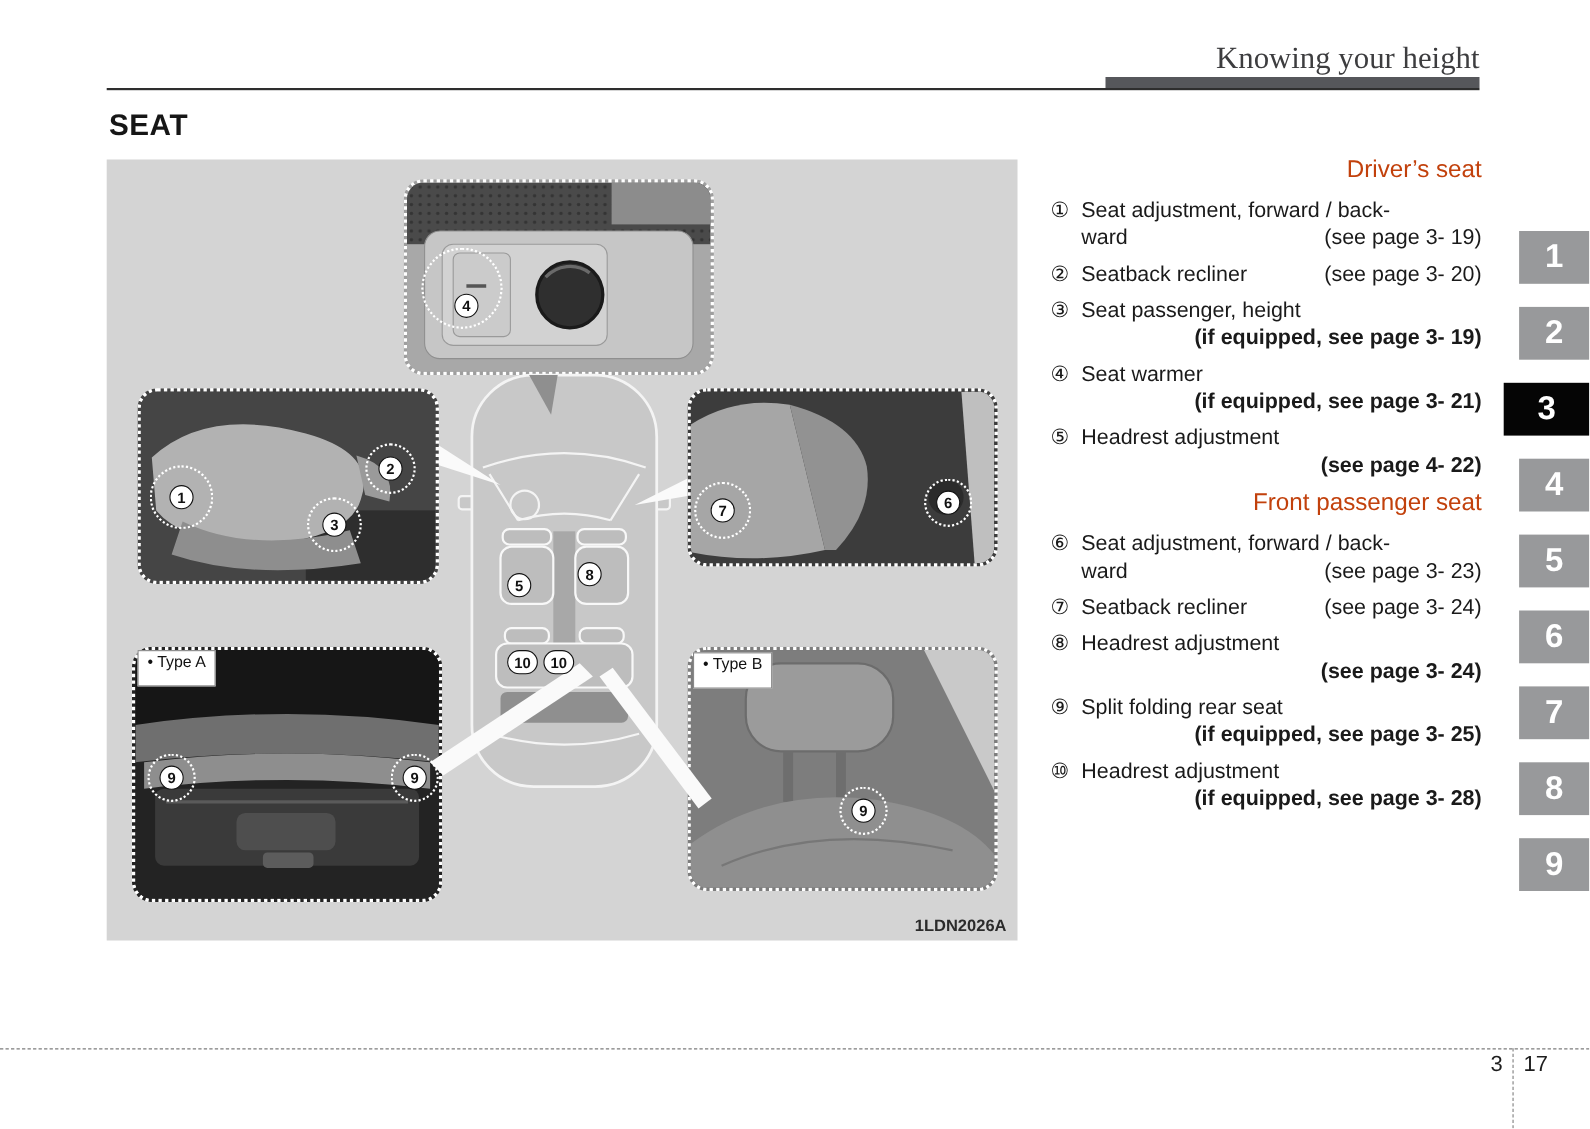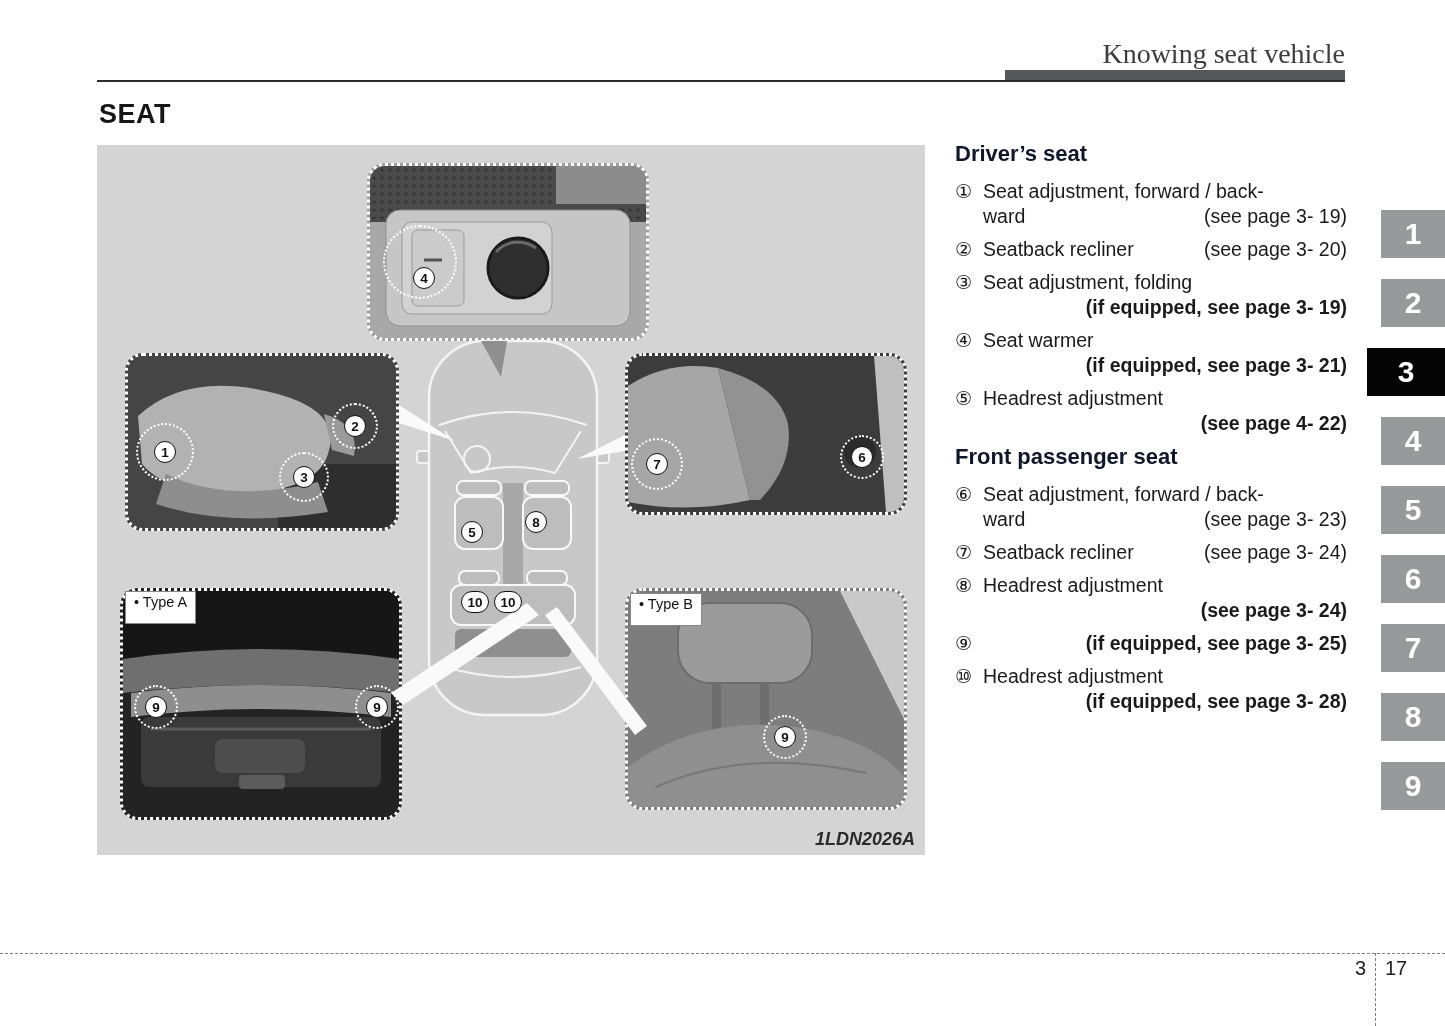--- a/index.html
+++ b/index.html
@@ -28,25 +28,25 @@
     position:absolute; z-index:5; width:22px; height:22px; background:#fff;
     border:1.6px solid #111; border-radius:50%; display:flex; align-items:center; justify-content:center;
     font-size:13.5px; font-weight:bold; color:#111;
   }
   .co.wide { width:28px; border-radius:11px; }
   .ring { position:absolute; z-index:4; border:2.5px dotted #fff; border-radius:50%; }
   .typelabel {
     position:absolute; z-index:6; background:#fff; color:#111; font-size:14.5px;
     padding:2px 8px 13px 8px; border:1px solid #888;
   }
-  .imgcode { position:absolute; right:10px; bottom:5px; font-size:18px; font-weight:600; color:#2b2b2b; z-index:6;font-style:italic; }
+  .imgcode { position:absolute; right:10px; bottom:5px; font-size:15px; font-weight:600; color:#2b2b2b; z-index:6; }
 
   
   .content { position:absolute; left:955px; top:141px; width:392px; }
-  .sec-heading { font-size:22px; font-weight:bold; color:#0f172a; margin:0 0 12px 0; }
+  .sec-heading { font-size:22px; font-weight:normal; color:#c2410c; margin:0 0 12px 0;text-align:right; }
   .sec-heading.later { }
   .item { display:flex; margin-bottom:8px; font-size:19.5px; line-height:25px; }
   .inum { flex:none; width:28px; font-family:"DejaVu Sans", sans-serif; font-size:19px; }
   .ibody { flex:1; }
   .row { display:flex; justify-content:space-between;align-items:flex-end; }
   .row.refonly { justify-content:flex-end;font-weight:bold; }
   .ref { white-space:nowrap; }
 
   
   .tabs { position:absolute; right:0; top:210px; display:flex; flex-direction:column; align-items:flex-end; gap:21px; }
@@ -62,21 +62,21 @@
   .footer-vline { position:absolute; left:1375px; top:953px; height:73px; border-left:1.5px dashed #7c7c7c; }
   .footer-num { position:absolute; top:957px; font-size:20px; color:#1d1d1d; }
   .footer-num.chapter { left:1355px; }
   .footer-num.page { left:1385px; }
 </style>
 </head>
 <body>
 
 <div class="page">
 
-  <div class="hdr-title">Knowing seat vehicle</div>
+  <div class="hdr-title">Knowing your height</div>
   <div class="hdr-bar"></div>
   <div class="hdr-rule"></div>
   <div class="seat-title">SEAT</div>
 
   <div class="diagram">
 
     <div class="photo" style="left:270px; top:18px; width:282px; height:178px; background:#9f9f9f;">
       <svg width="276" height="172" viewBox="0 0 276 172">
         <defs>
           <pattern id="dots" width="8" height="8" patternUnits="userSpaceOnUse">
@@ -225,21 +225,21 @@
             <span>Seatback recliner</span>
             <span class="ref">(see page 3- 20)</span>
           </div>
       </div>
     </div>
 
     <div class="item">
       <span class="inum">③</span>
       <div class="ibody">
         <div class="row">
-            <span>Seat adjustment, folding</span>
+            <span>Seat passenger, height</span>
           </div>
         <div class="row refonly">
             <span class="ref">(if equipped, see page 3- 19)</span>
           </div>
       </div>
     </div>
 
     <div class="item">
       <span class="inum">④</span>
       <div class="ibody">
@@ -298,20 +298,23 @@
         <div class="row refonly">
             <span class="ref">(see page 3- 24)</span>
           </div>
       </div>
     </div>
 
 
     <div class="item">
       <span class="inum">⑨</span>
       <div class="ibody">
+        <div class="row">
+            <span>Split folding rear seat</span>
+          </div>
         <div class="row refonly">
             <span class="ref">(if equipped, see page 3- 25)</span>
           </div>
       </div>
     </div>
 
     <div class="item">
       <span class="inum">⑩</span>
       <div class="ibody">
         <div class="row">

